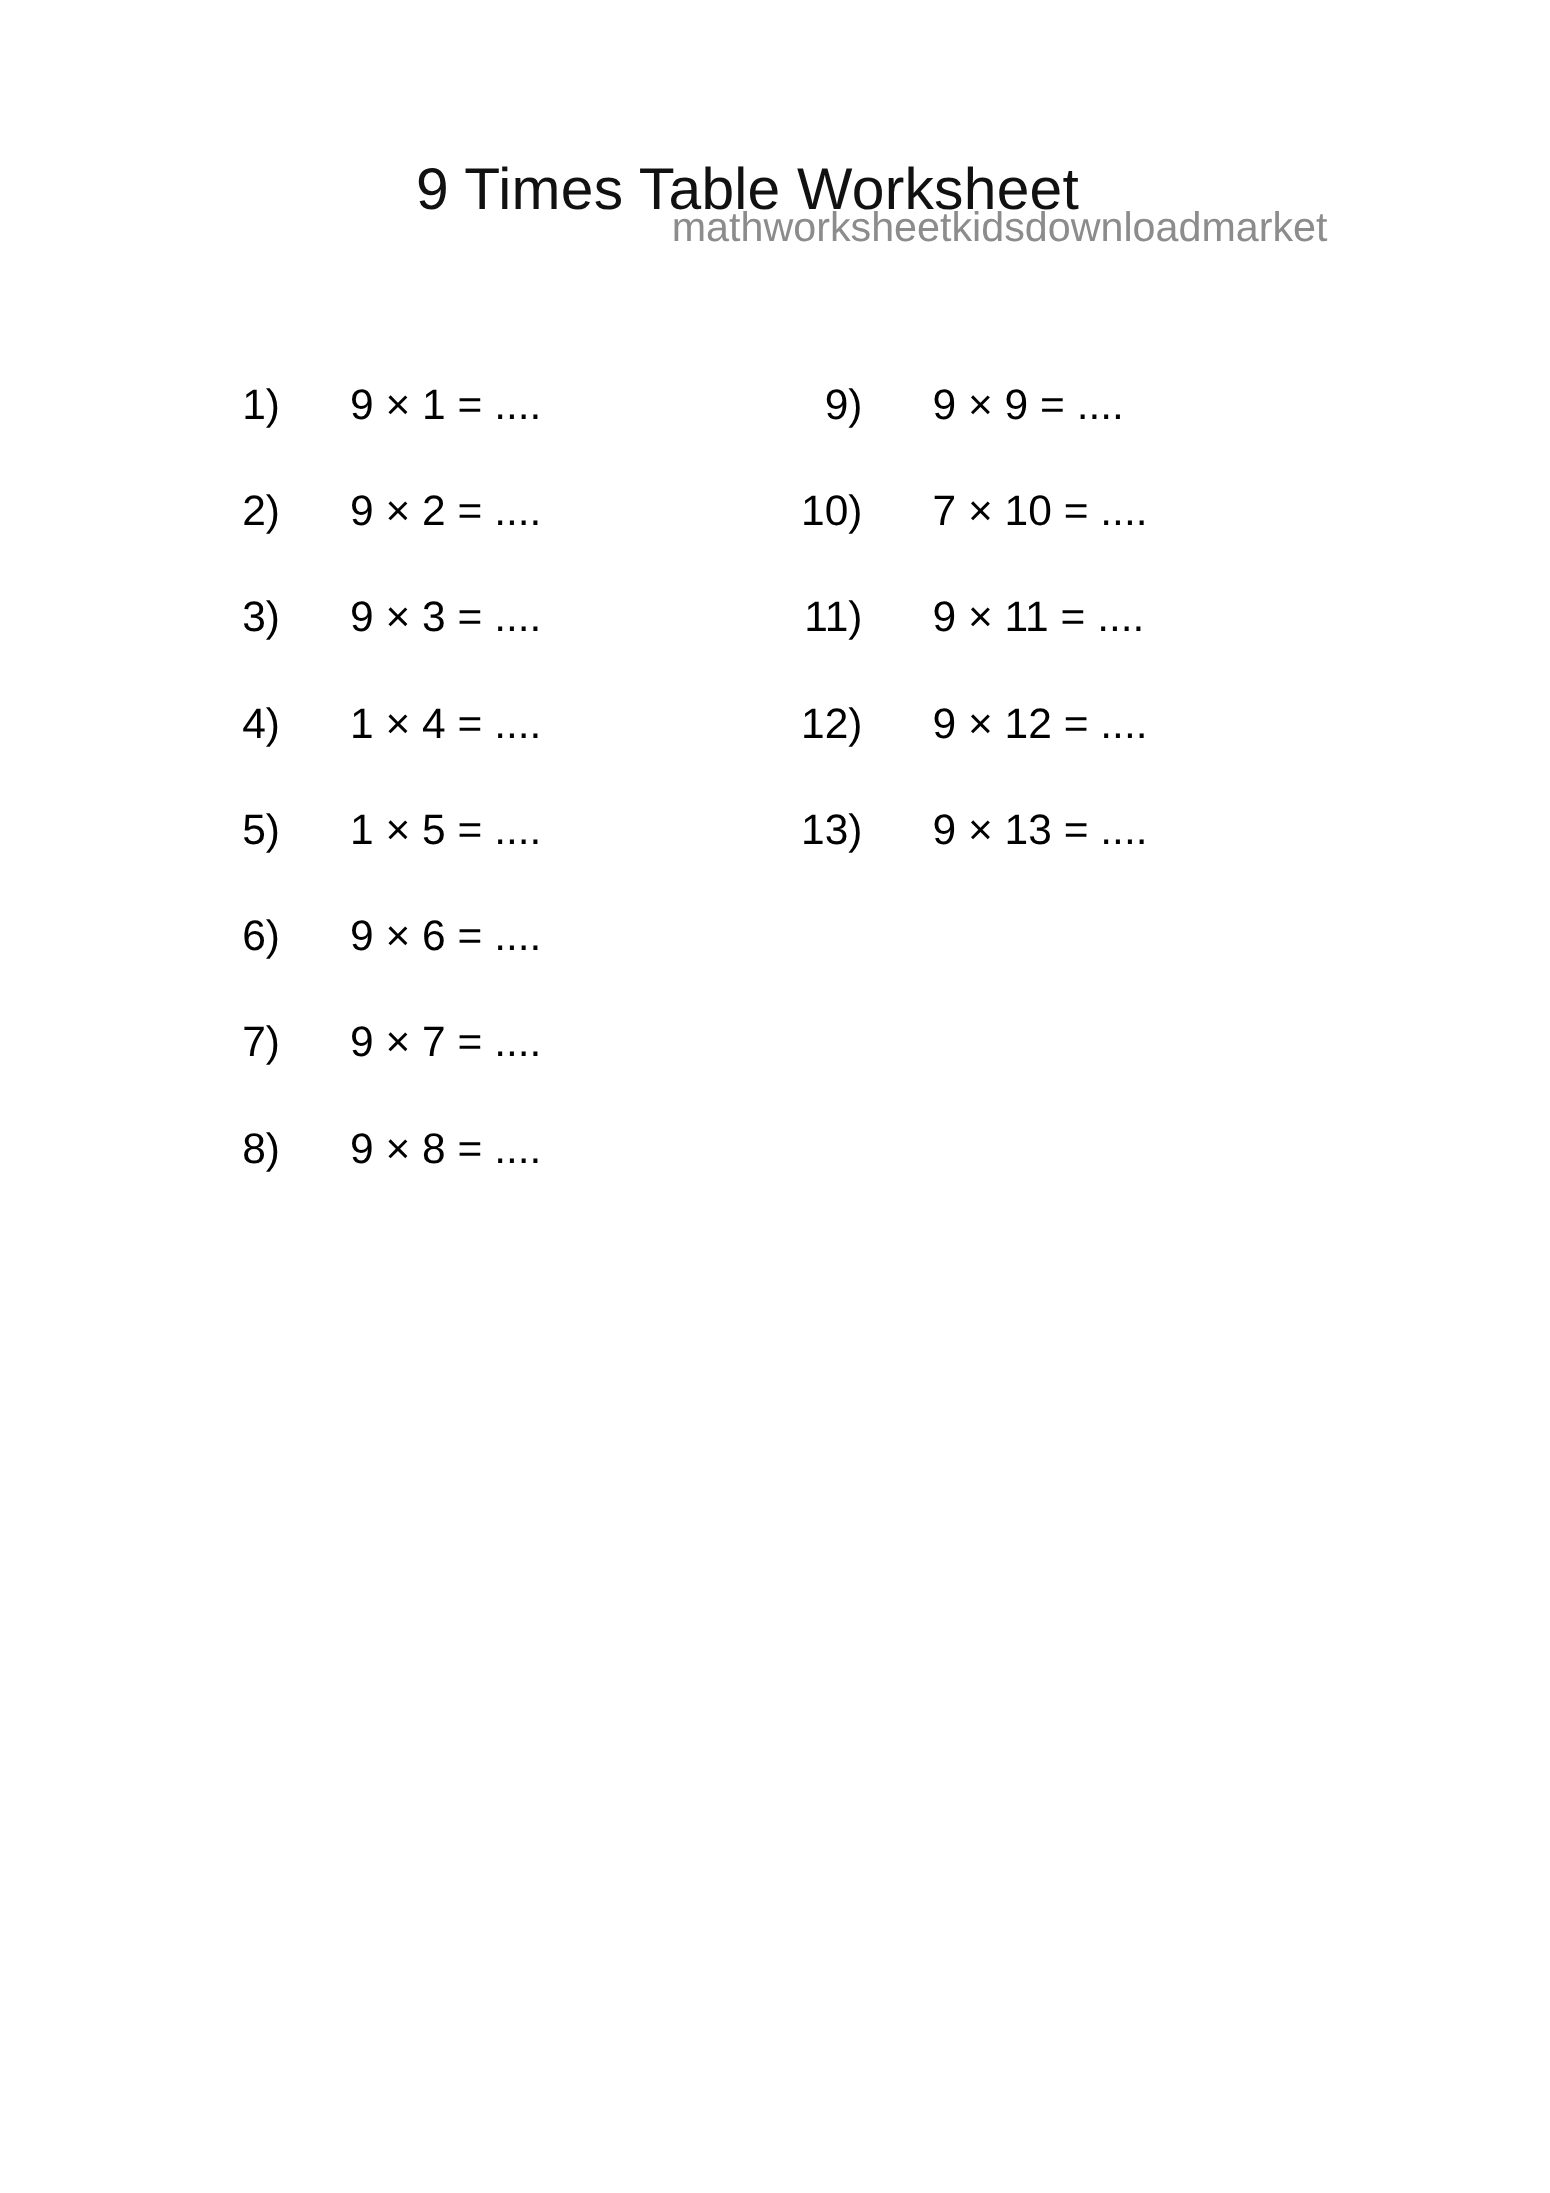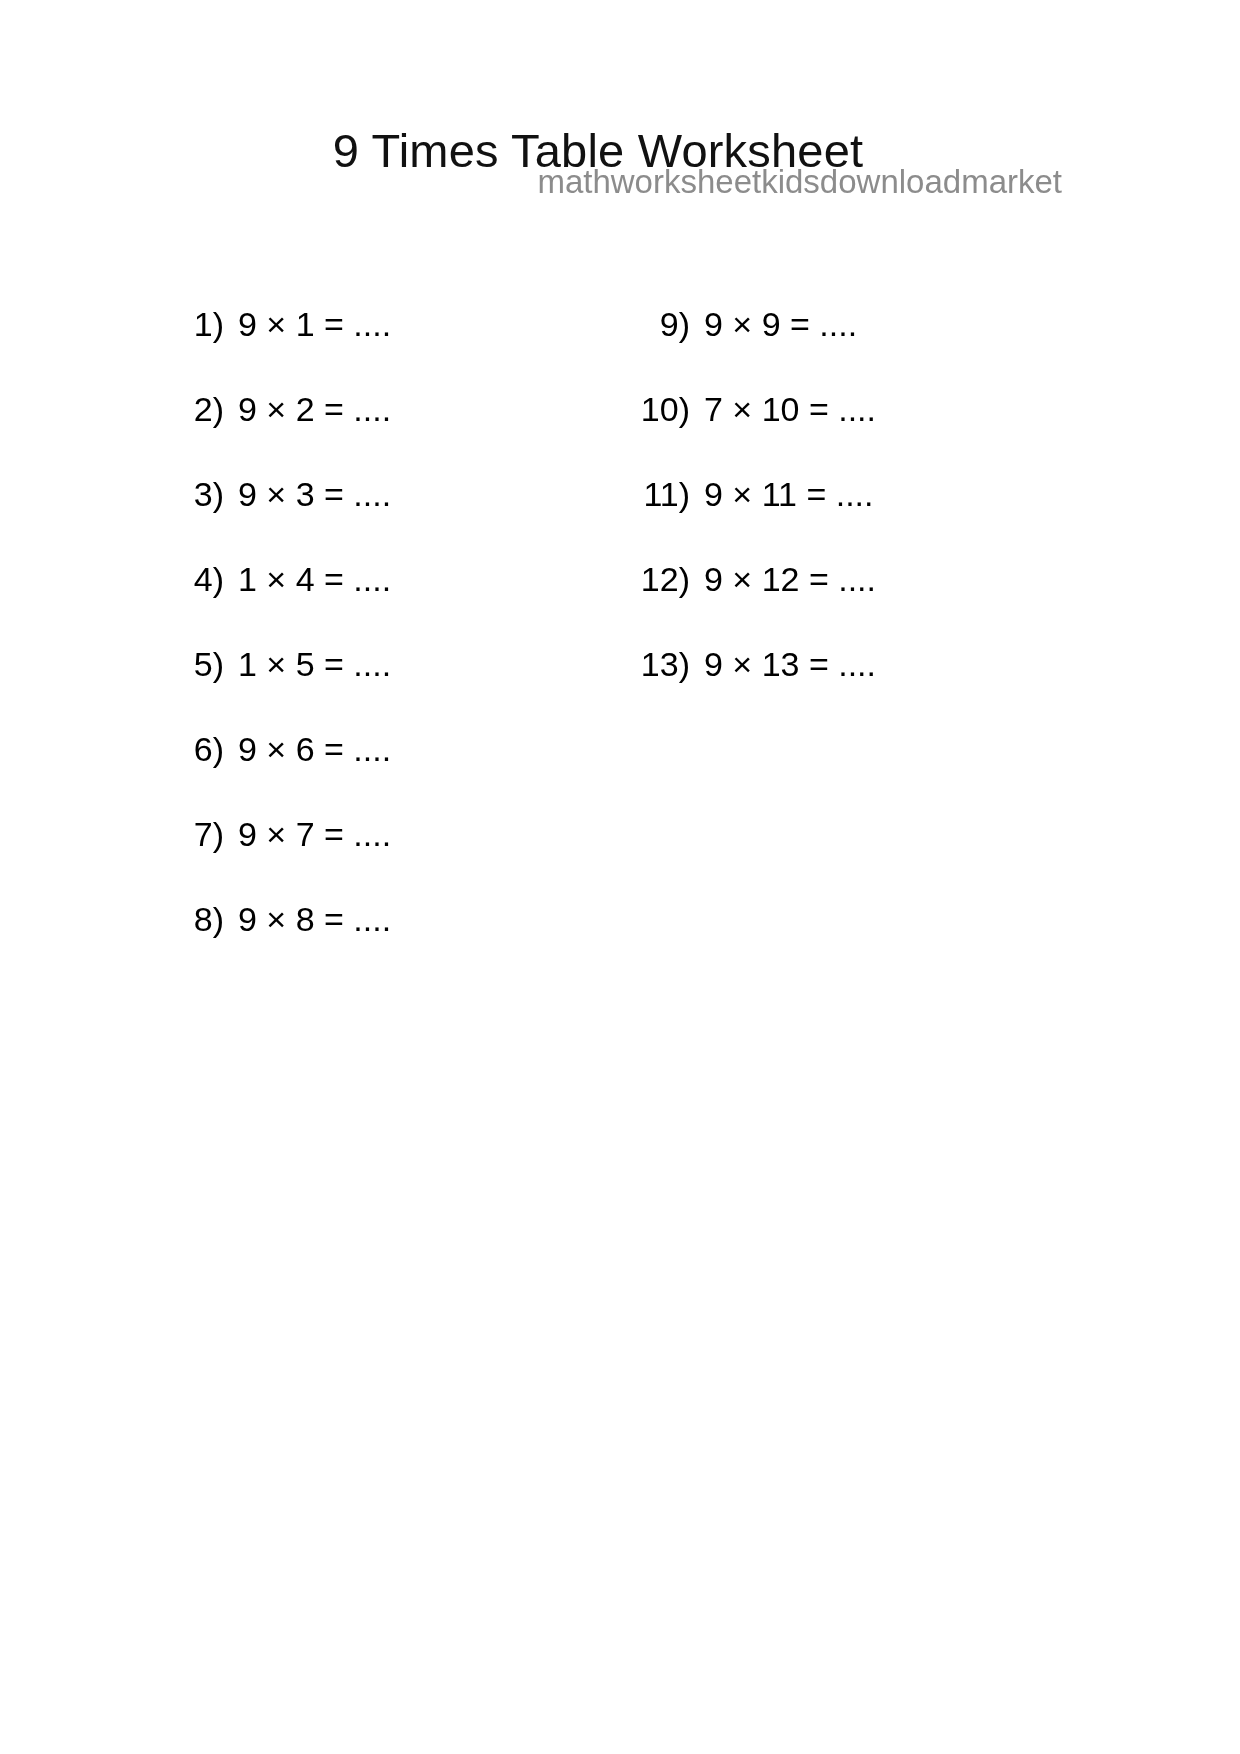--- a/index.html
+++ b/index.html
@@ -69,20 +69,21 @@
   }
   .prob .num {
     display: inline-block;
     text-align: right;
     margin-right: 14px;
   }
   .col-left .prob .num { width: 44px; }
   .col-right .prob .num { width: 62px; }
   .prob .expr {
     display: inline-block;
+    margin-left: 42px;
   }
 </style>
 </head>
 <body>
 
 <div class="page">
 
   <h1 class="title">9 Times Table Worksheet</h1>
 
   <div class="subtitle">mathworksheetkidsdownloadmarket</div>

